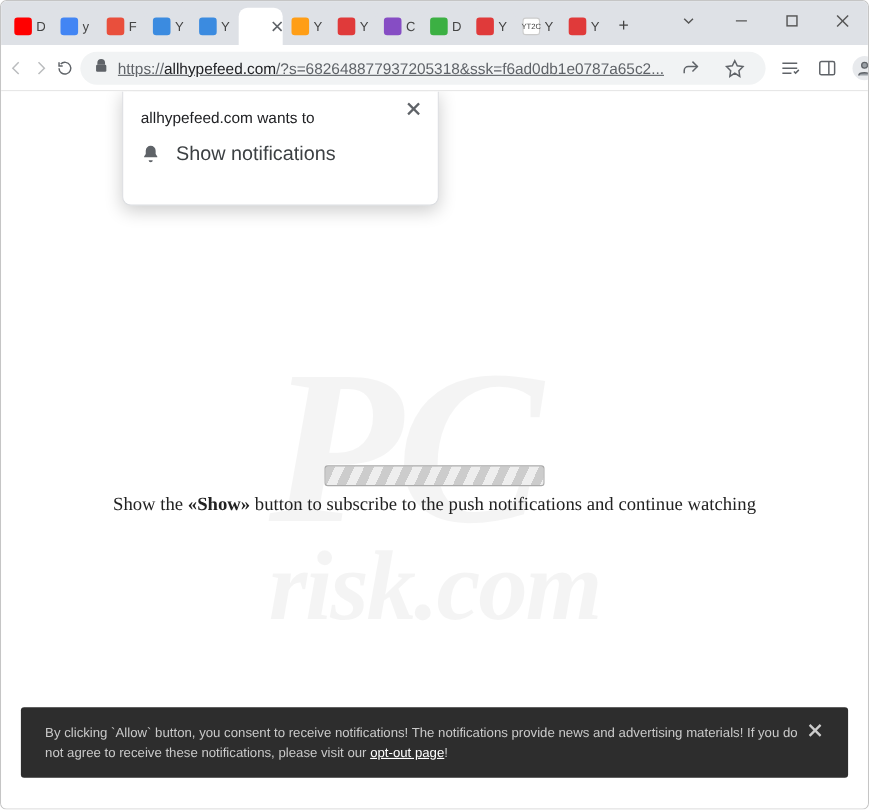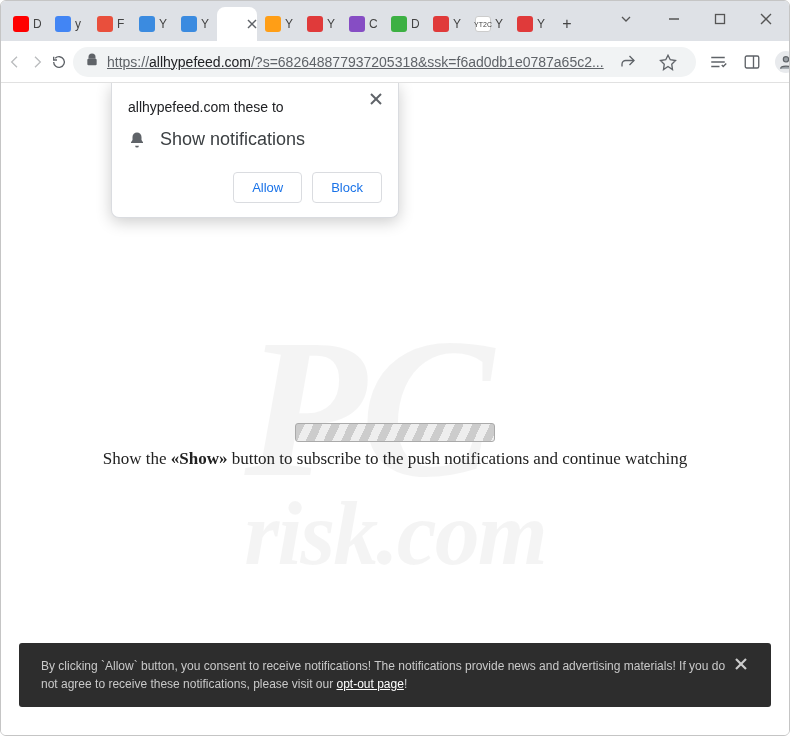--- a/index.html
+++ b/index.html
@@ -318,30 +318,26 @@
 
     <div class="instruction">
       <span>Show the </span><b>«Show»</b><span> button to subscribe to the push notifications and continue watching</span>
     </div>
 
     <div class="perm-popup">
       <div class="pp-close"><svg viewBox="0 0 12 12">
             <line x1="1" y1="1" x2="11" y2="11"></line>
             <line x1="11" y1="1" x2="1" y2="11"></line>
           </svg></div>
-      <div class="pp-title"><span>allhypefeed.com</span><span> these to</span></div>
+      <div class="pp-title"><span>allhypefeed.com</span><span> wants to</span></div>
       <div class="pp-row">
         <svg viewBox="0 0 24 24">
             <path d="M12 2a6 6 0 0 0-6 6v4l-2 3v1h16v-1l-2-3V8a6 6 0 0 0-6-6zm0 20a2.5 2.5 0 0 0 2.5-2.5h-5A2.5 2.5 0 0 0 12 22z"></path>
           </svg>
         <span>Show notifications</span>
-      </div>
-      <div class="pp-buttons">
-        <button class="pp-btn">Allow</button>
-        <button class="pp-btn">Block</button>
       </div>
     </div>
 
   </div>
 
   <div class="consent-bar">
     <div class="consent-close"><svg viewBox="0 0 12 12">
           <line x1="1" y1="1" x2="11" y2="11"></line>
           <line x1="11" y1="1" x2="1" y2="11"></line>
         </svg></div>

